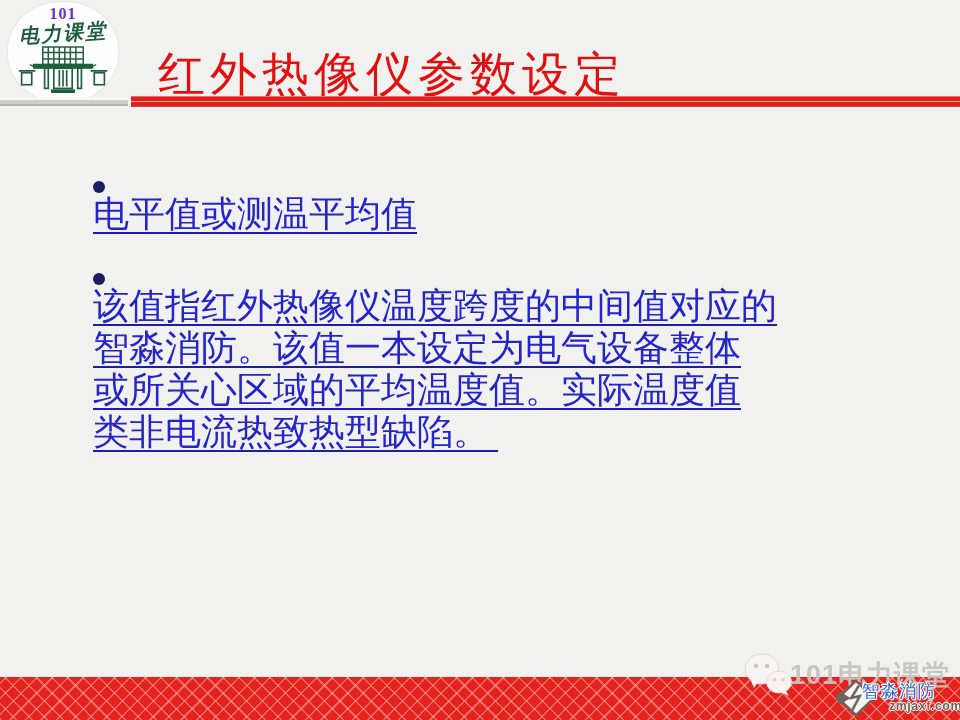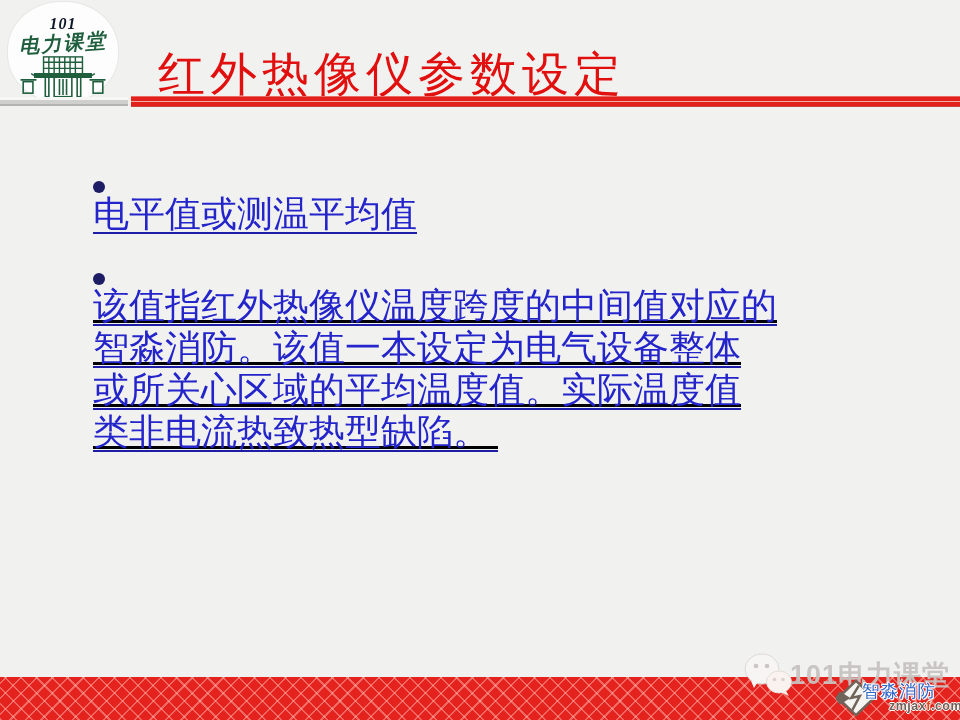--- a/index.html
+++ b/index.html
@@ -4,39 +4,39 @@
 <style>
   html,body{margin:0;padding:0;}
   body{width:960px;height:720px;overflow:hidden;background:#f1f1f0;
        font-family:"Liberation Serif","DejaVu Serif",serif;}
   .slide{position:relative;width:960px;height:720px;background:#f1f1f0;}
 
   
   .logo-badge{position:absolute;left:8px;top:2px;width:110px;height:100px;
     background:#fdfdfd;border-radius:48%;box-shadow:0 0 0 1px #e7e7e6;
     display:flex;flex-direction:column;align-items:center;}
-  .logo-num{margin-top:14px;font-size:16px;font-weight:bold;font-style:italic;
-    color:#0f172a;line-height:1;letter-spacing:1px;}
+  .logo-num{margin-top:4px;font-size:16px;font-weight:bold;
+    color:#6d28d9;line-height:1;letter-spacing:1px;}
   .logo-name{font-size:20px;font-weight:bold;font-style:italic;color:#1f5f3d;
     line-height:1.1;letter-spacing:2px;transform:rotate(-4deg);}
   .logo-gate{margin-top:2px;}
 
   .page-title{position:absolute;left:146px;top:34px;margin:12px;
     font-size:47px;font-weight:500;color:#e1100f;letter-spacing:5px;line-height:1.2;
     text-decoration:underline;text-decoration-thickness:3px;text-underline-offset:8px;}
 
   .rule-gray{position:absolute;left:0;top:97px;width:128px;height:9px;
     background:linear-gradient(180deg,#f7f7f7 0 30%,#cfcfce 30% 75%,#b3b3b2 75% 100%);}
   .rule-red{position:absolute;left:131px;right:0;top:96px;height:11px;
     background:linear-gradient(180deg,#ef6a64 0 12%,#e2201c 12% 42%,#f4aaa5 42% 58%,#e2201c 58% 92%,#c8423e 92% 100%);}
 
   
   .content{position:absolute;left:93px;top:166px;width:780px;}
   .bullet-row{display:flex;align-items:flex-start;flex-direction:column;}
-  .bullet-row + .bullet-row{margin-top:23px;text-decoration:underline;}
+  .bullet-row + .bullet-row{margin-top:23px;}
   .dot{flex:0 0 12px;width:12px;height:12px;border-radius:50%;
     background:#1d1d66;margin-top:15px;margin-right:15px;}
   .blue-line{font-size:36px;line-height:42px;color:#2424cb;
     text-decoration:underline;text-decoration-thickness:2px;
     text-decoration-color:#1d1da8;text-underline-offset:6px;white-space:nowrap;}
 
   
   .band{position:absolute;left:0;bottom:0;width:960px;height:43px;background:#e4231e;
     background-image:
       repeating-linear-gradient(45deg,rgba(255,190,180,.45) 0 1.6px,transparent 1.6px 11px),

